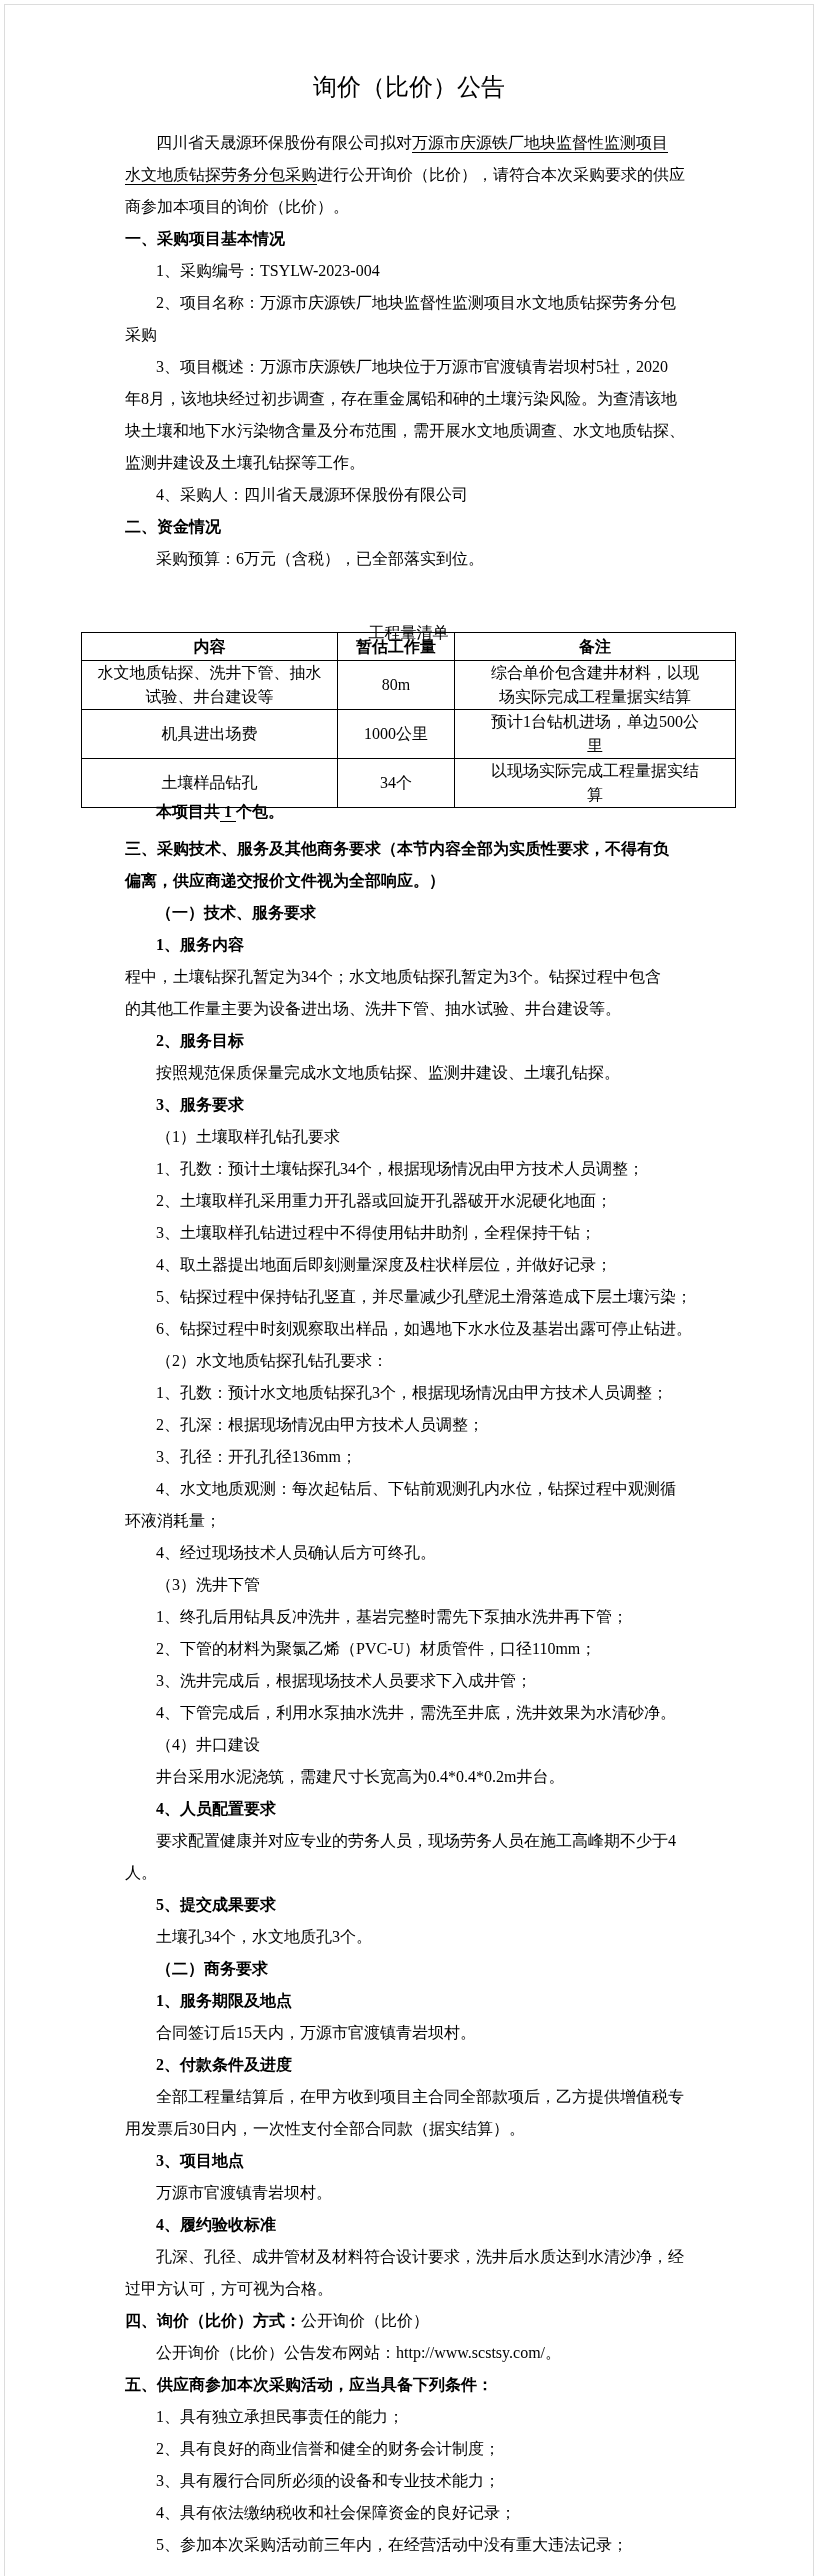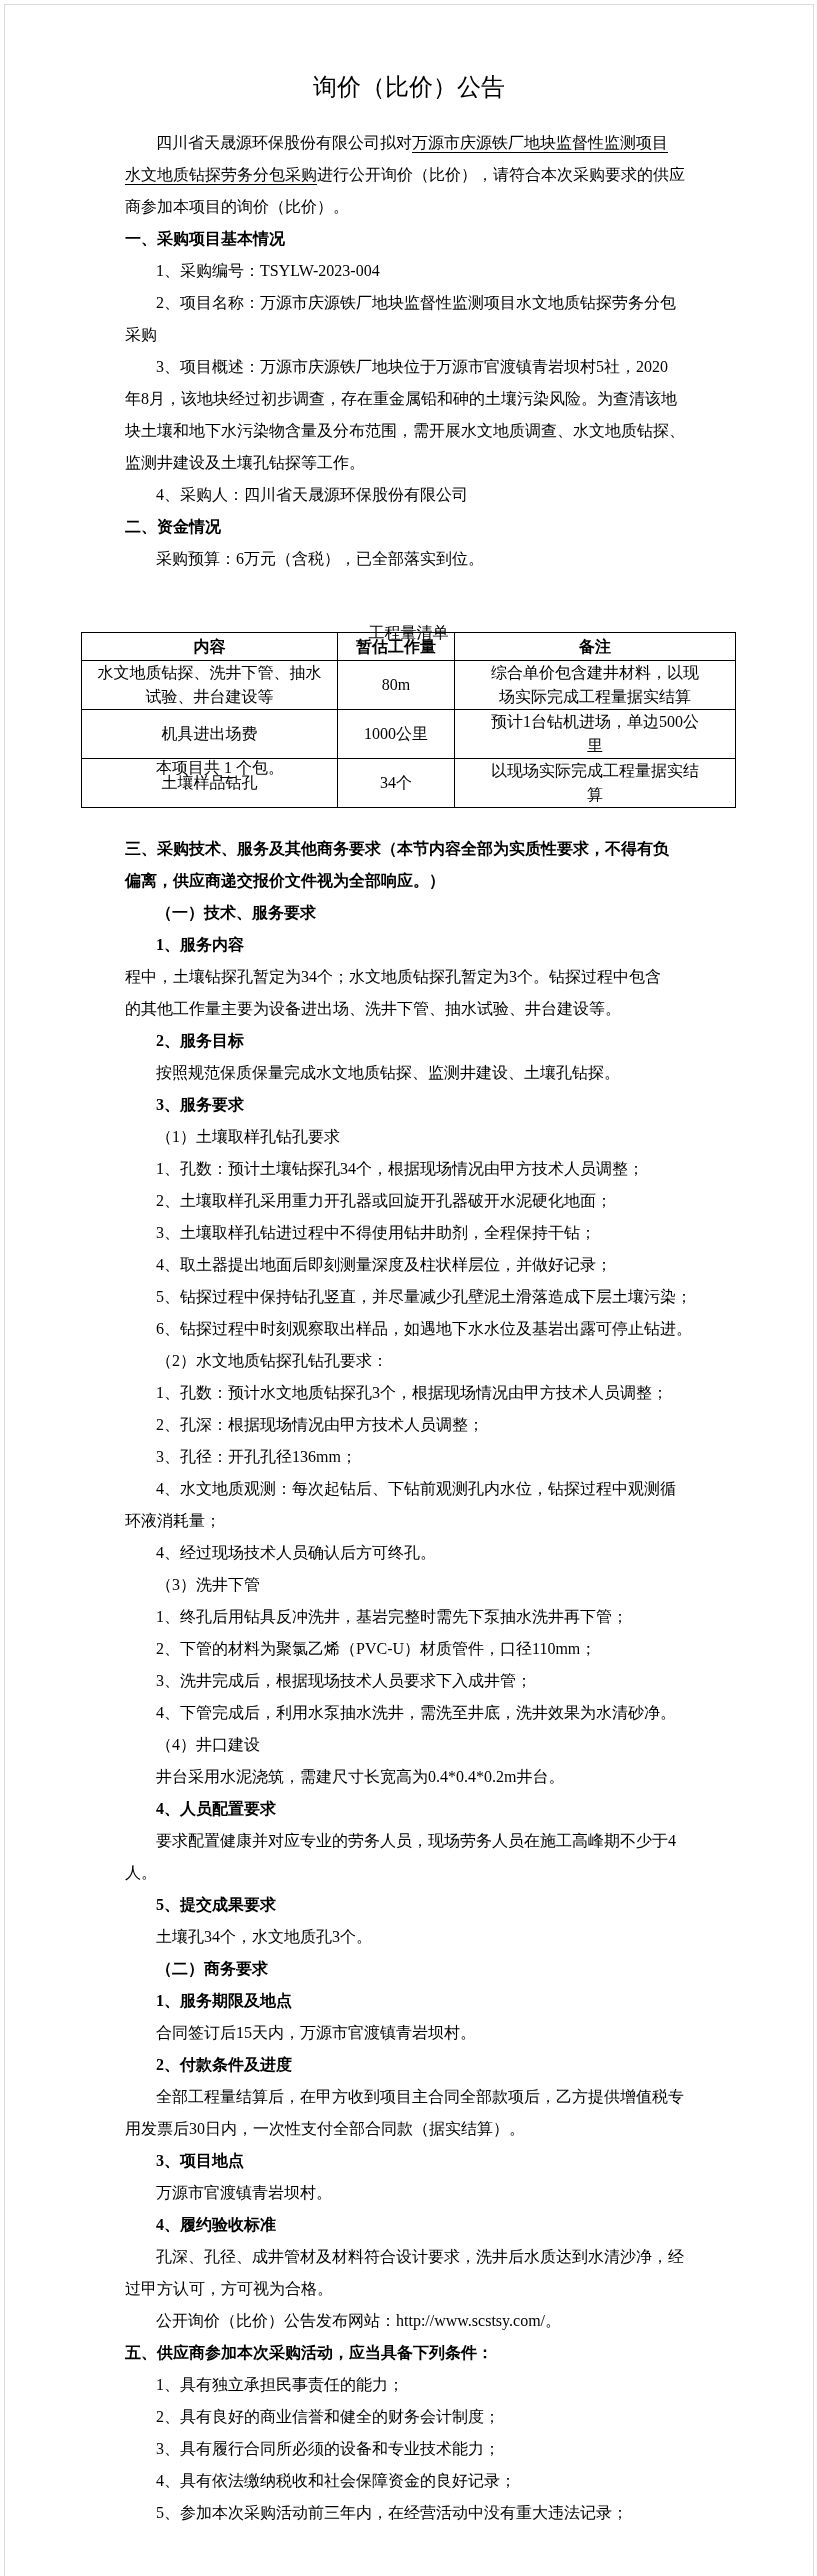--- a/index.html
+++ b/index.html
@@ -14,21 +14,21 @@
     position:absolute;top:71px;left:0;width:100%;
     text-align:center;font-size:24px;font-weight:normal;margin:0;line-height:32px;
   }
   .lines{position:absolute;left:125px;width:567px;font-size:16px;letter-spacing:0;}
   .line{height:32px;line-height:32px;white-space:nowrap;}
   .indent{text-indent:31px;}
   .center{text-align:center;text-indent:0;margin-top:42px;}
   .bold{font-weight:bold;}
   .u{text-decoration:underline;text-underline-offset:3.6px;text-decoration-thickness:1px;}
   #top-lines{top:127px;}
-  #pkg-line{top:752px;}
+  #pkg-line{top:796px;font-weight:bold;}
   #bottom-lines{top:833px;}
   table.boq{
     position:absolute;left:81px;top:632px;width:655px;
     border-collapse:collapse;table-layout:fixed;
     font-size:16px;
   }
   table.boq th,table.boq td{
     border:1px solid #000;
     text-align:center;vertical-align:middle;
     line-height:24px;
@@ -142,20 +142,21 @@
       <div class="line indent bold"><span>1、服务期限及地点</span></div>
       <div class="line indent"><span>合同签订后15天内，万源市官渡镇青岩坝村。</span></div>
       <div class="line indent bold"><span>2、付款条件及进度</span></div>
       <div class="line indent"><span>全部工程量结算后，在甲方收到项目主合同全部款项后，乙方提供增值税专</span></div>
       <div class="line"><span>用发票后30日内，一次性支付全部合同款（据实结算）。</span></div>
       <div class="line indent bold"><span>3、项目地点</span></div>
       <div class="line indent"><span>万源市官渡镇青岩坝村。</span></div>
       <div class="line indent bold"><span>4、履约验收标准</span></div>
       <div class="line indent"><span>孔深、孔径、成井管材及材料符合设计要求，洗井后水质达到水清沙净，经</span></div>
       <div class="line"><span>过甲方认可，方可视为合格。</span></div>
+      <div class="line"><span class="bold">四、询价（比价）方式：</span><span>公开询价（比价）</span></div>
       <div class="line indent"><span>公开询价（比价）公告发布网站：http://www.scstsy.com/。</span></div>
       <div class="line bold"><span>五、供应商参加本次采购活动，应当具备下列条件：</span></div>
       <div class="line indent"><span>1、具有独立承担民事责任的能力；</span></div>
       <div class="line indent"><span>2、具有良好的商业信誉和健全的财务会计制度；</span></div>
       <div class="line indent"><span>3、具有履行合同所必须的设备和专业技术能力；</span></div>
       <div class="line indent"><span>4、具有依法缴纳税收和社会保障资金的良好记录；</span></div>
       <div class="line indent"><span>5、参加本次采购活动前三年内，在经营活动中没有重大违法记录；</span></div>
     </div>
 </div>
 

